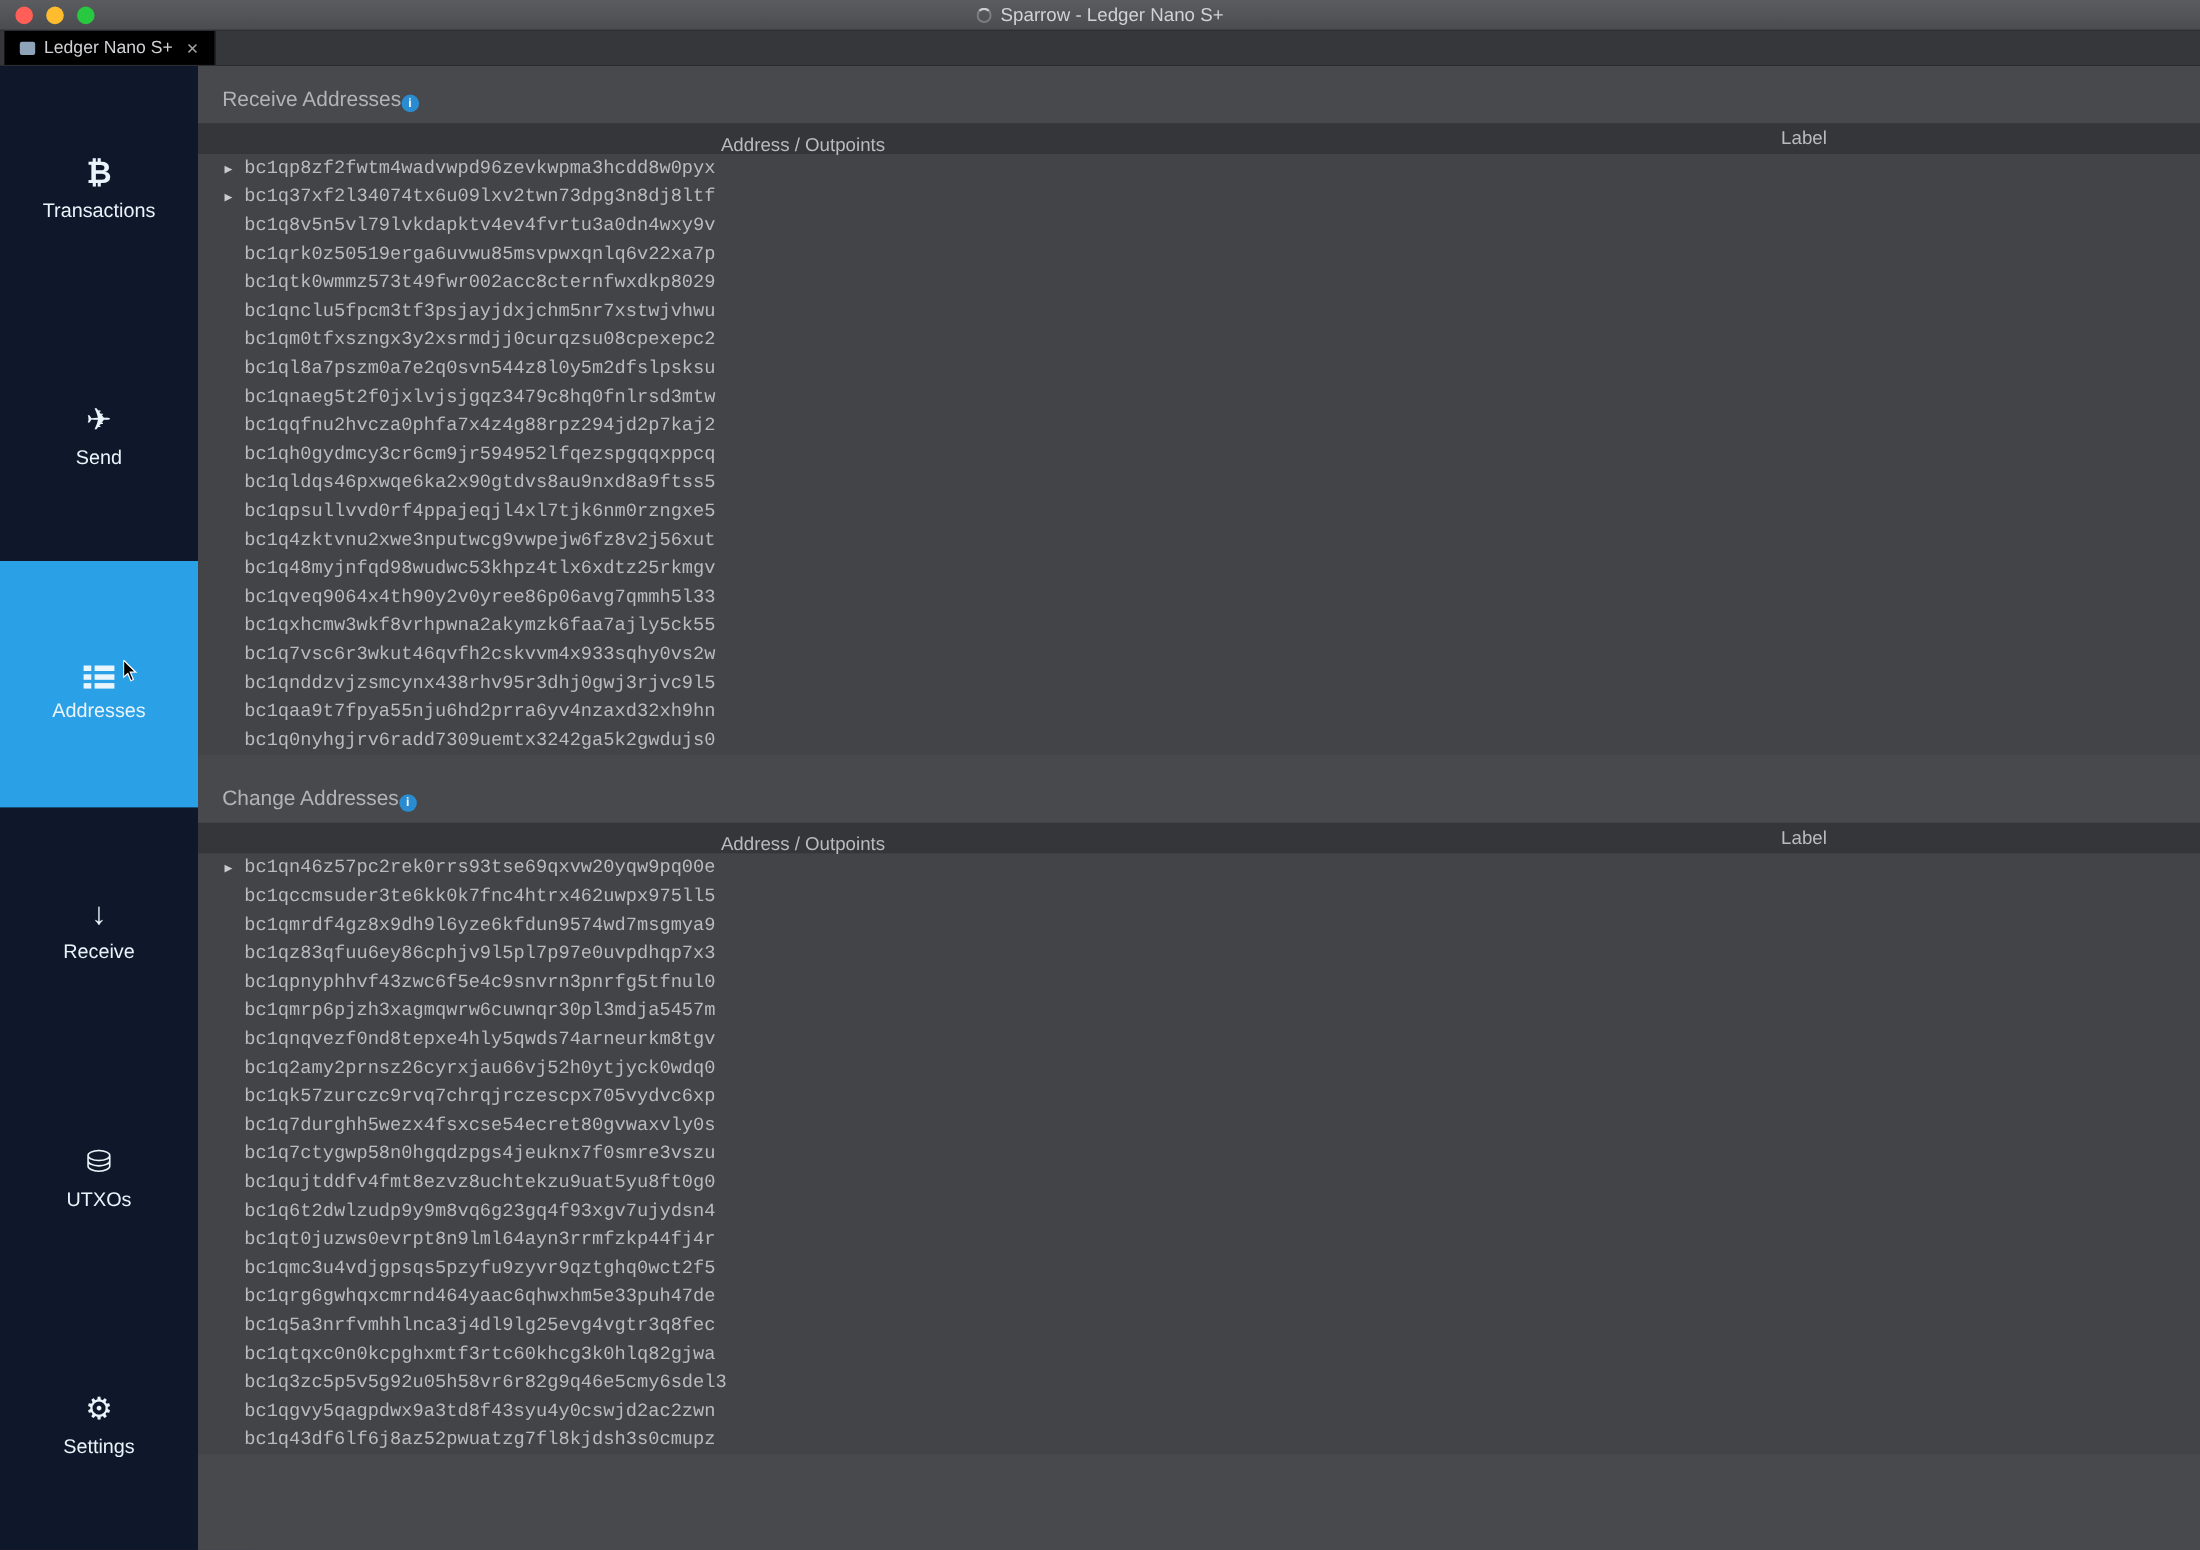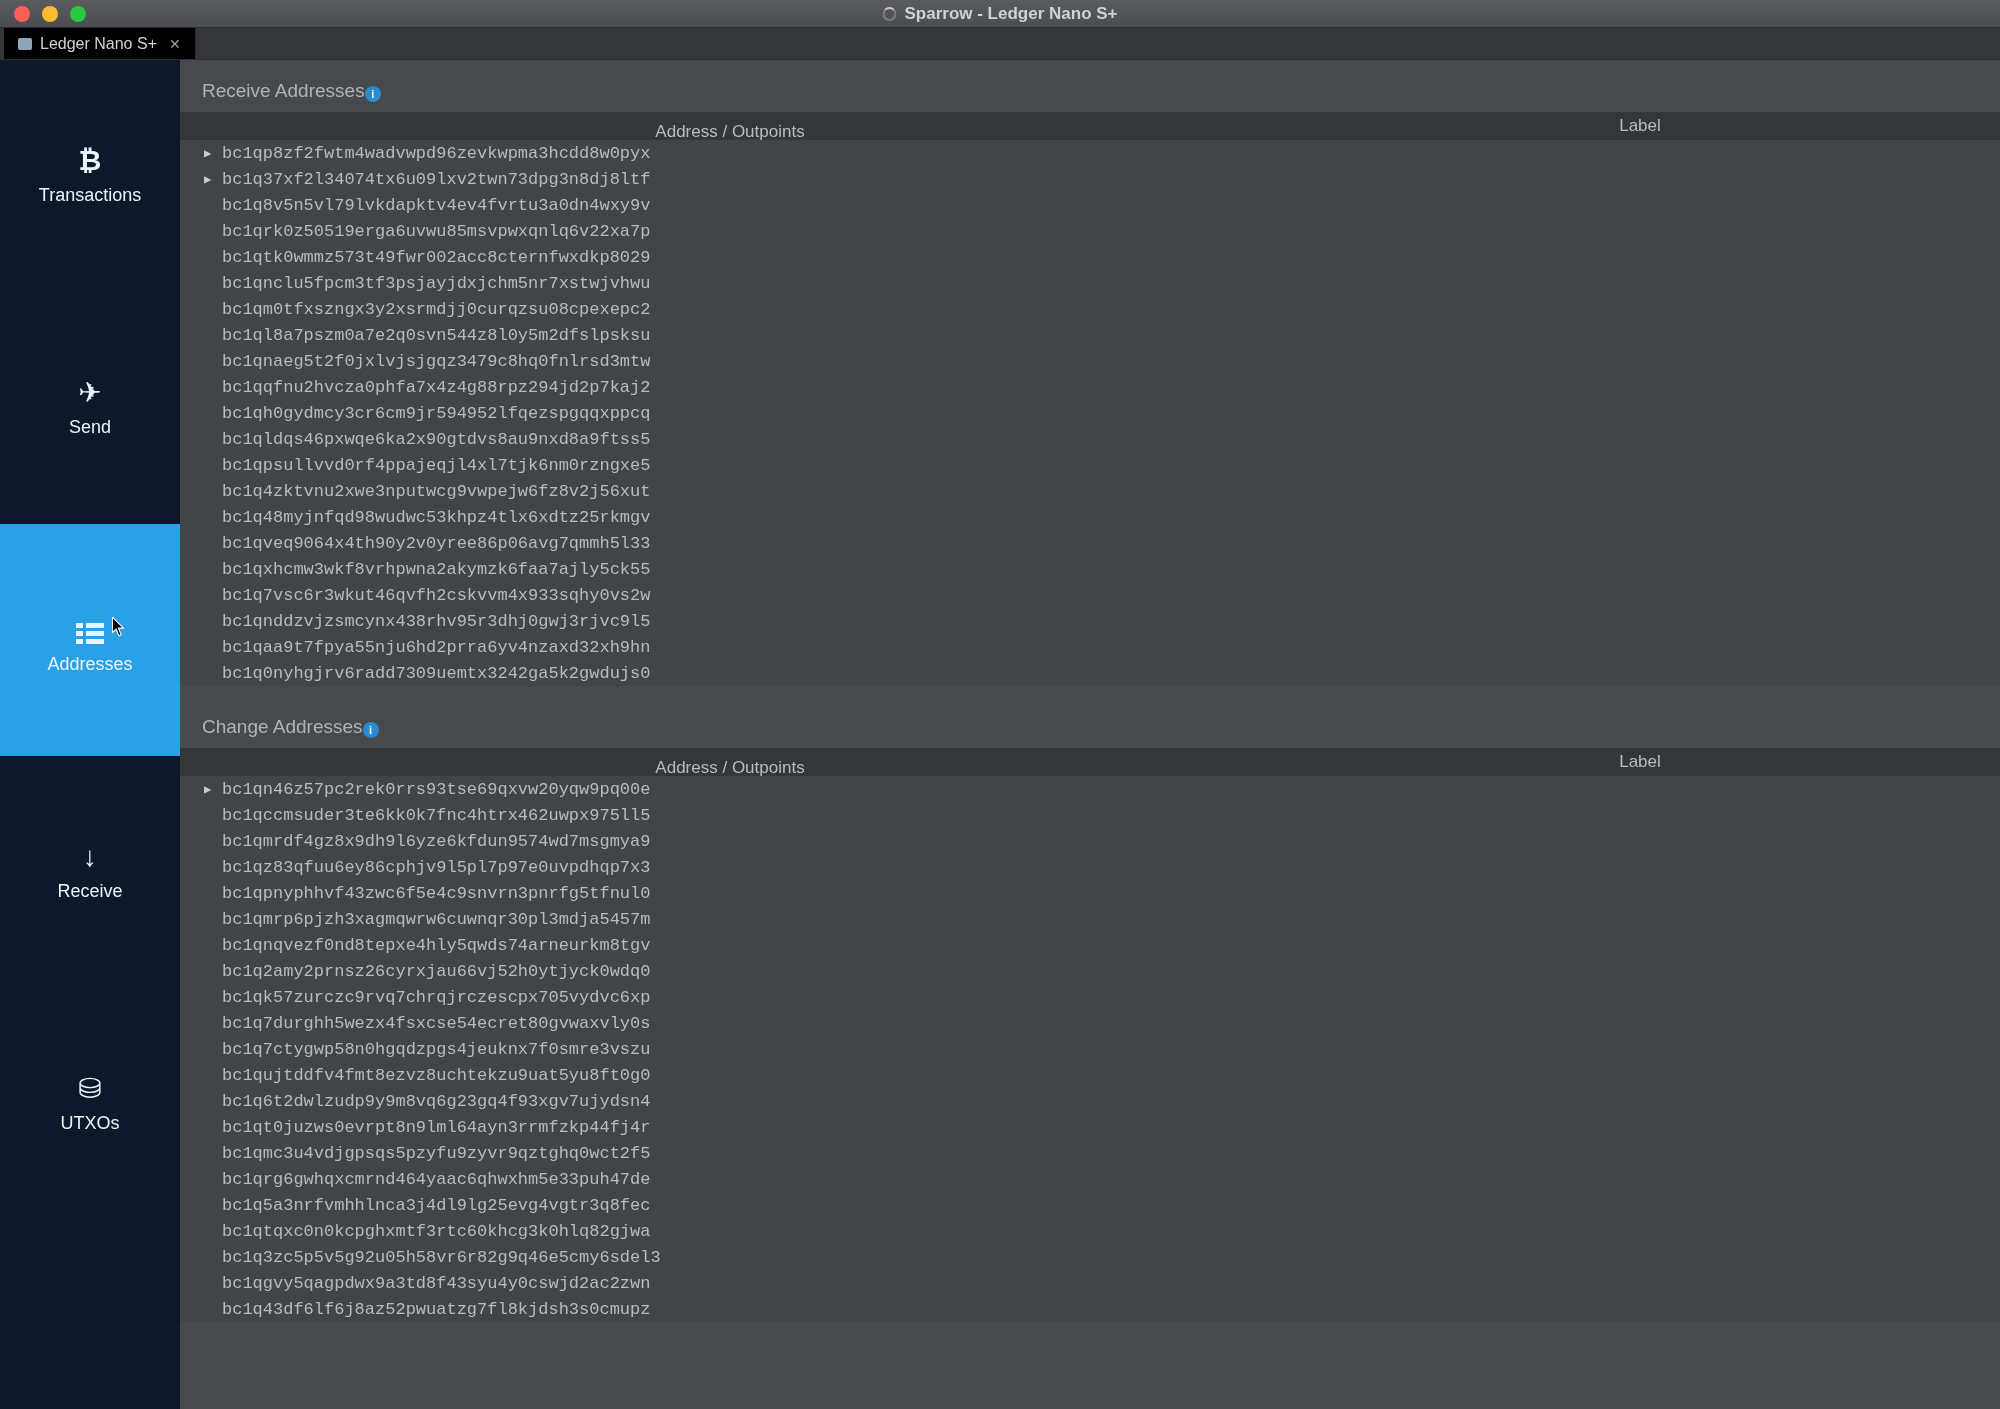--- a/index.html
+++ b/index.html
@@ -29,21 +29,21 @@
   .tl { width: 16px; height: 16px; border-radius: 50%; }
   .tl.red { background: #ff5f57; }
   .tl.yellow { background: #febc2e; }
   .tl.green { background: #28c840; }
   .title-center {
     position: absolute;
     left: 50%;
     transform: translateX(-50%);
     color: #d0d2d6;
     font-size: 17px;
-    font-weight: 700;
+    font-weight: 400;
     display: flex;
     align-items: center;
     gap: 8px;
     text-align: center;
   }
   .title-center .loader {
     width: 14px; height: 14px; border-radius: 50%;
     border: 2px solid rgba(255,255,255,0.25);
     border-top-color: rgba(255,255,255,0.7);
     display: inline-block;
@@ -244,20 +244,24 @@
       </span>
     </div>
     <div class="side-item">
       <span class="icon ic-receive"></span>
       <span>Receive</span>
     </div>
     <div class="side-item">
       <span class="icon ic-utxos"></span>
       <span>UTXOs</span>
     </div>
+    <div class="side-item">
+      <span class="icon ic-settings"></span>
+      <span>Settings</span>
+    </div>
   </div>
 
   <div class="content">
 
     <div class="section-title">
       <span>Receive Addresses</span>
       <span class="info-icon">i</span>
     </div>
     <div class="table-wrap">
       <div class="thead">

